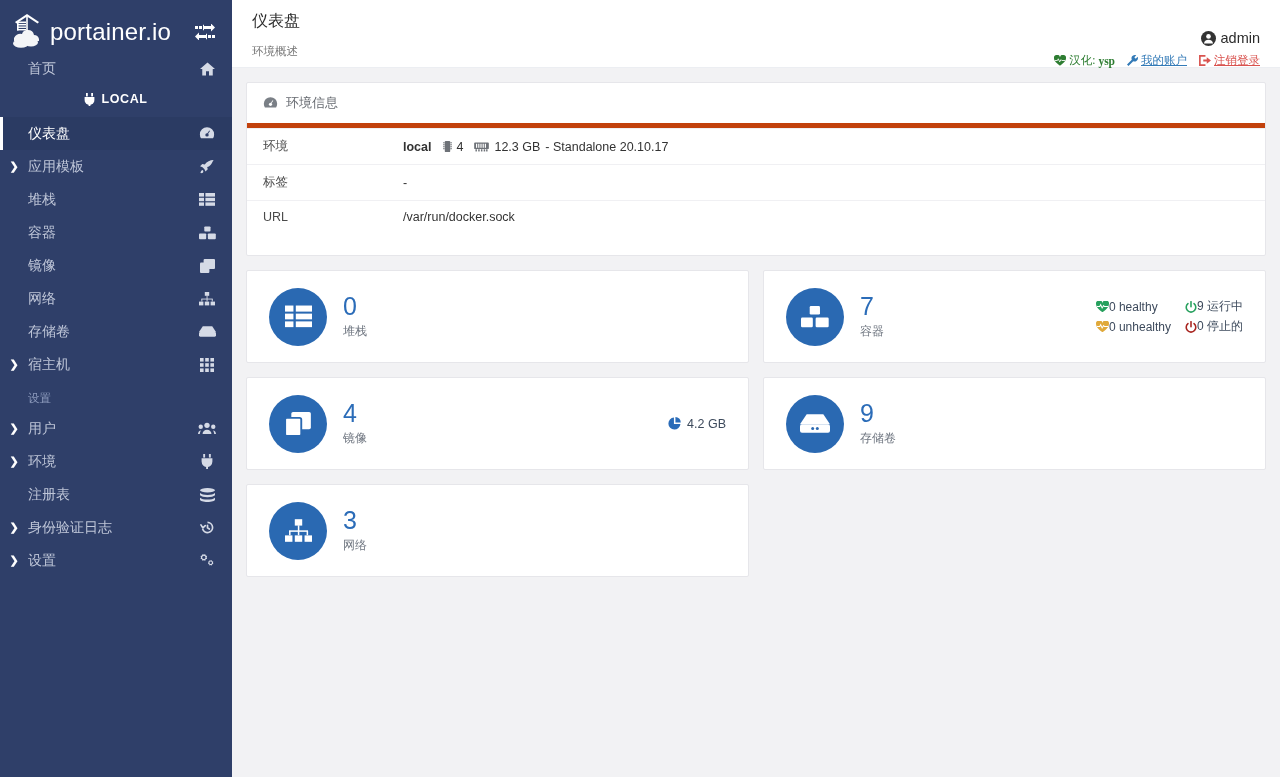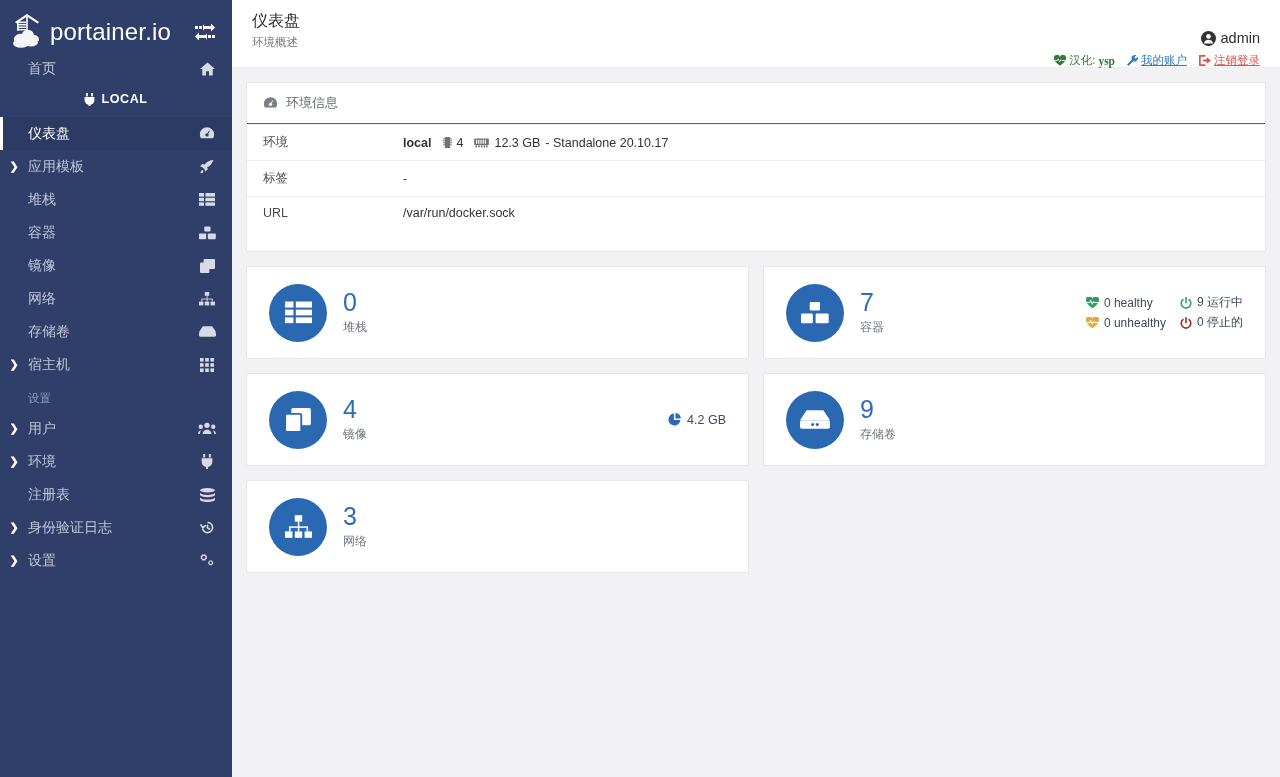--- a/index.html
+++ b/index.html
@@ -59,38 +59,38 @@
     color: #8d9bbd; font-size: 11.5px; padding: 10px 0 6px 28px;
   }
 
   
   .main { flex: 1; height: 777px; background:#f2f2f4; display:flex; flex-direction:column; }
   .topbar {
     background: #ffffff; height: 68px; padding: 10px 20px 0 20px;
     display:flex; justify-content: space-between; border-bottom:1px solid #eceef2;
   }
   .page-title { font-size: 16px; color: #2c2c2c; line-height: 1.4; }
-  .page-sub { font-size: 11.5px; color: #767676; margin-top: 3px; }
+  .page-sub { font-size: 11.5px; color: #767676; margin-top: 12px; }
   .topbar-right { text-align: right; margin-top: 20px; }
   .user-line { display:flex; align-items:center; justify-content:flex-end; gap:5px; font-size:14.5px; color:#2c2c2c; }
   .links-line { display:flex; align-items:center; justify-content:flex-end; gap:12px; margin-top:7px; font-size:11.5px; }
   .link-chunk { display:flex; align-items:center; gap:3px;font-family:Liberation Serif, serif; }
   .hanhua { color:#2e7d32; }
   .hanhua b { font-weight:700; }
   .mylink { color:#337ab7; text-decoration: underline; }
   .logout { color:#d9534f; text-decoration: underline; }
 
   .content { padding: 14px; flex:1; }
 
   .panel {
     background: #ffffff; border: 1px solid #e6e6ea;
     border-radius: 2px; margin-bottom: 14px;
   }
   .panel-head {
-    padding: 11px 16px; border-bottom:1px solid #c2410c;
+    padding: 11px 16px; border-bottom:5px solid #c2410c;
     display:flex; align-items:center; gap: 8px;
     font-size: 13px; color: #666a70;
   }
   .info-row { display:flex; border-top:1px solid #f0f0f3; padding: 9px 16px; font-size: 12.5px; }
   .info-row:first-of-type { border-top: none; }
   .info-key { width: 140px; color:#4a4a4a; flex:0 0 140px; }
   .info-val { color:#333; display:flex; align-items:center; gap:5px; }
   .info-val b { font-weight:700; }
   .spacer-row { height: 22px; }
 
@@ -103,21 +103,21 @@
     width: 58px; height: 58px; border-radius: 50%;
     background: #2a69b2; flex:0 0 58px;
     display:flex; align-items:center; justify-content:center;
     margin-right: 16px;
   }
   .card-txt { display:flex; flex-direction:column; justify-content:center; }
   .card-num { font-size: 25px; color:#2b6cb8; line-height:1.05; font-weight:400; }
   .card-label { font-size: 12px; color:#6f7680; margin-top: 4px; }
   .card-right { margin-left:auto; text-align:right; }
   .stat-grid { display:grid; grid-template-columns: auto auto; gap: 3px 14px; font-size:12px; }
-  .stat { display:flex; align-items:center; gap:5px; color:#3d4a5c; white-space:nowrap; }
+  .stat { display:flex; align-items:center; color:#3d4a5c; white-space:nowrap; }
   .size-chip { display:flex; align-items:center; gap:6px; font-size:12.5px; color:#3d4a5c; }
 
   svg { display:block; }
 </style>
 </head>
 <body>
 
 <div class="app">
 
   <div class="sidebar">

